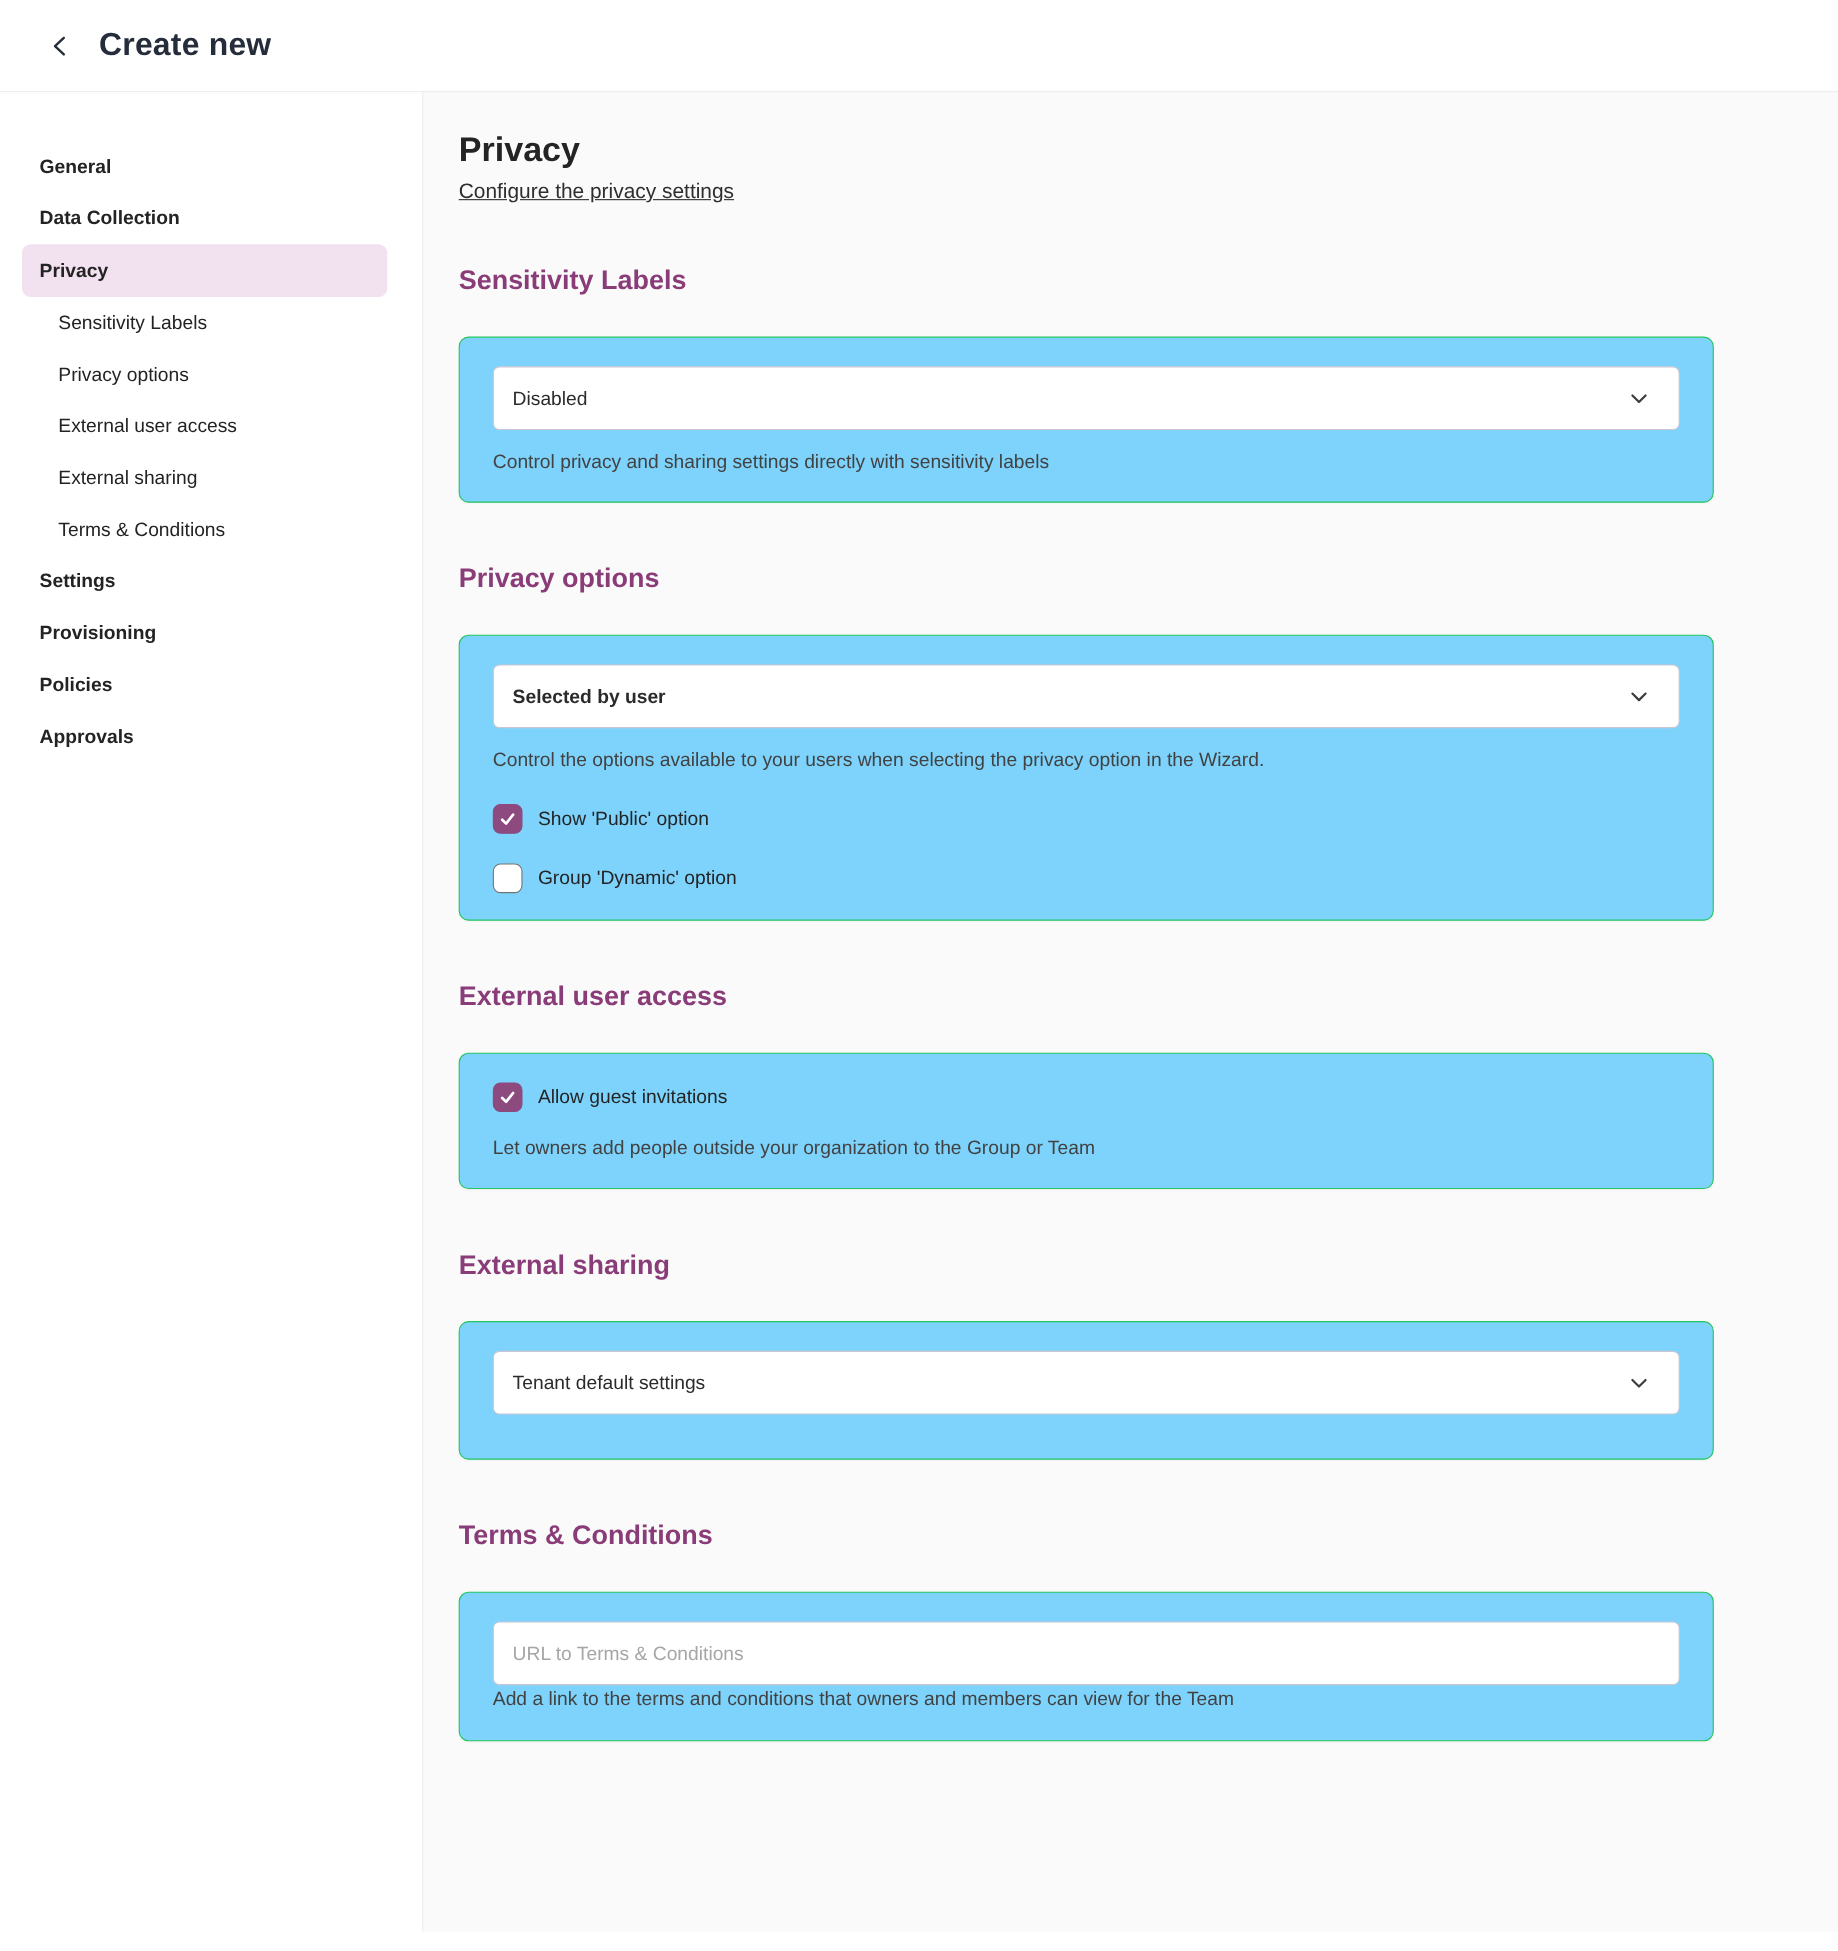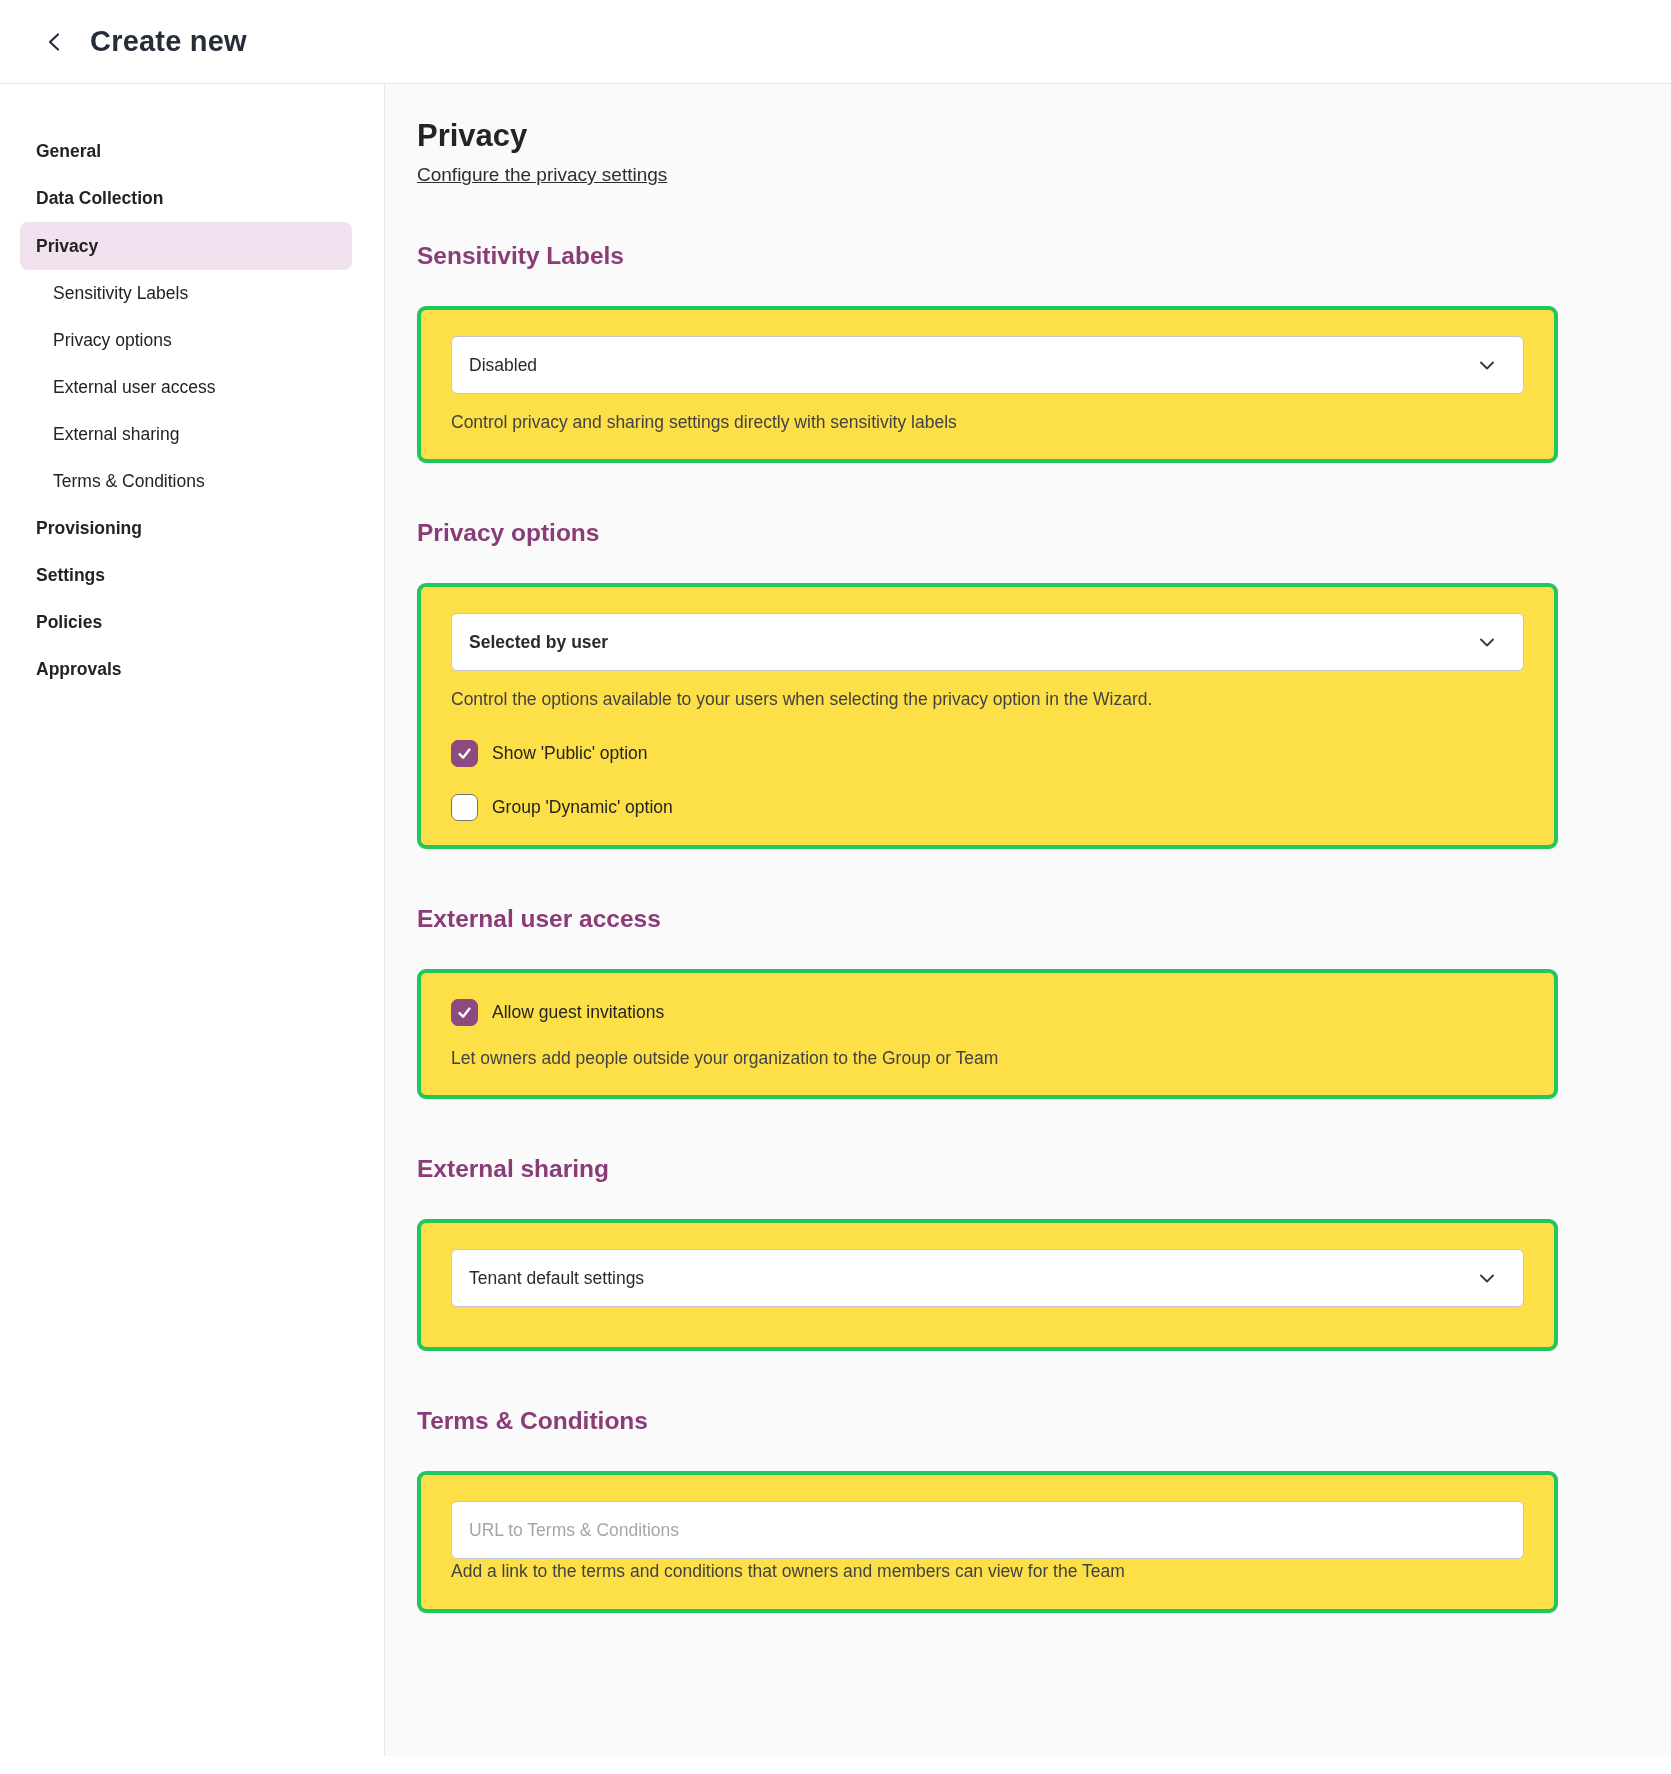--- a/index.html
+++ b/index.html
@@ -76,22 +76,22 @@
     text-decoration: underline;
   }
   .section { margin-top: 56px; }
   .section-heading {
     font-size: 24.5px;
     font-weight: 700;
     color: #8a3c78;
     margin-bottom: 36px;
   }
   .card {
-    background: #fde047;
-    border: 4px solid #22c55e;
+    background: #7dd3fc;
+    border: 1px solid #22c55e;
     border-radius: 9px;
     box-shadow: 0 1px 2px rgba(0,0,0,0.03);
     padding: 26px 30px 24px 30px;
   }
   .select-box {
     height: 58px;
     border: 1px solid #c9c6d2;
     border-radius: 6px;
     background: #ffffff;
     display: flex;
@@ -165,22 +165,22 @@
 <div class="body-wrap">
   <nav class="sidebar">
     <div class="nav-item">General</div>
     <div class="nav-item">Data Collection</div>
     <div class="nav-item active">Privacy</div>
     <div class="nav-item sub">Sensitivity Labels</div>
     <div class="nav-item sub">Privacy options</div>
     <div class="nav-item sub">External user access</div>
     <div class="nav-item sub">External sharing</div>
     <div class="nav-item sub">Terms &amp; Conditions</div>
+    <div class="nav-item">Settings</div>
     <div class="nav-item">Provisioning</div>
-    <div class="nav-item">Settings</div>
     <div class="nav-item">Policies</div>
     <div class="nav-item">Approvals</div>
   </nav>
 
   <main class="content">
     <h1 class="page-title">Privacy</h1>
     <p class="page-subtitle">Configure the privacy settings</p>
 
     <section class="section">
       <h2 class="section-heading">Sensitivity Labels</h2>

